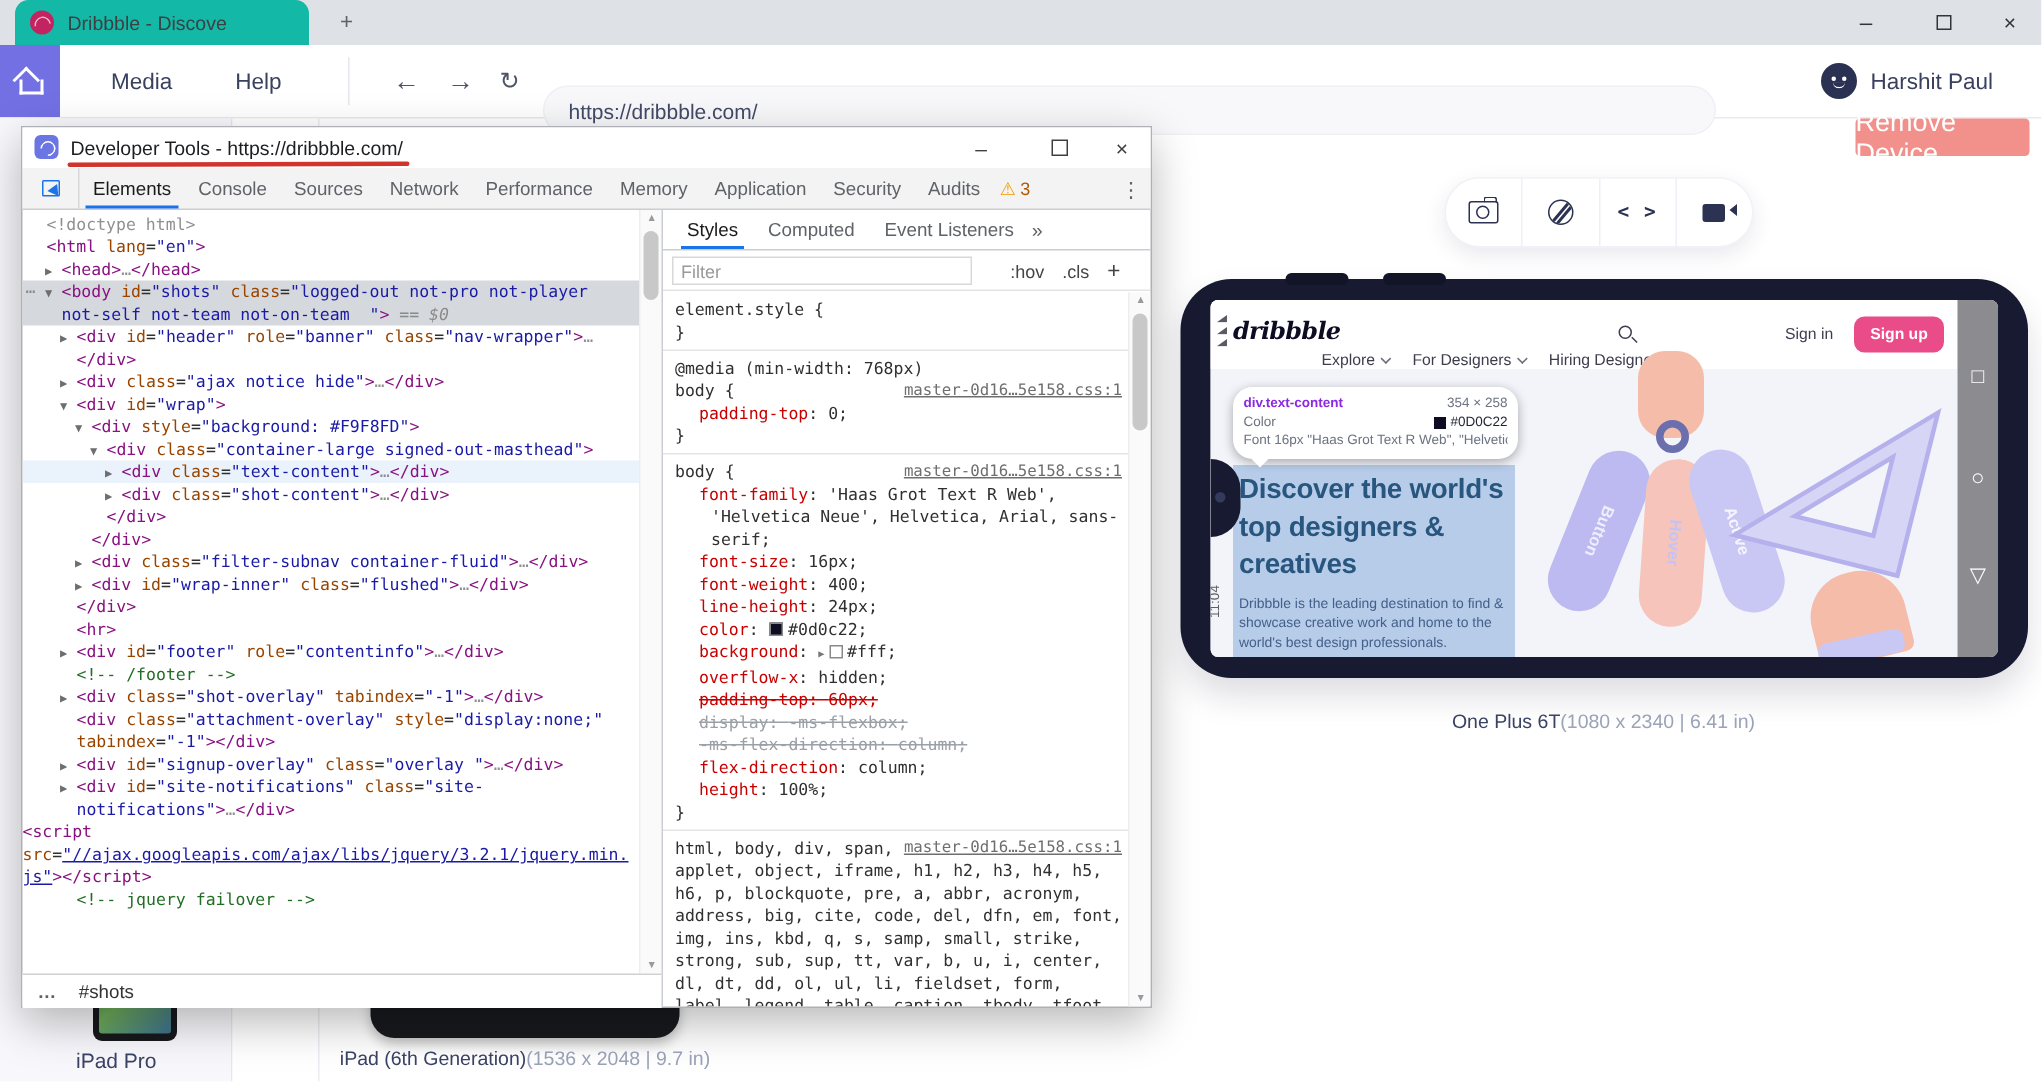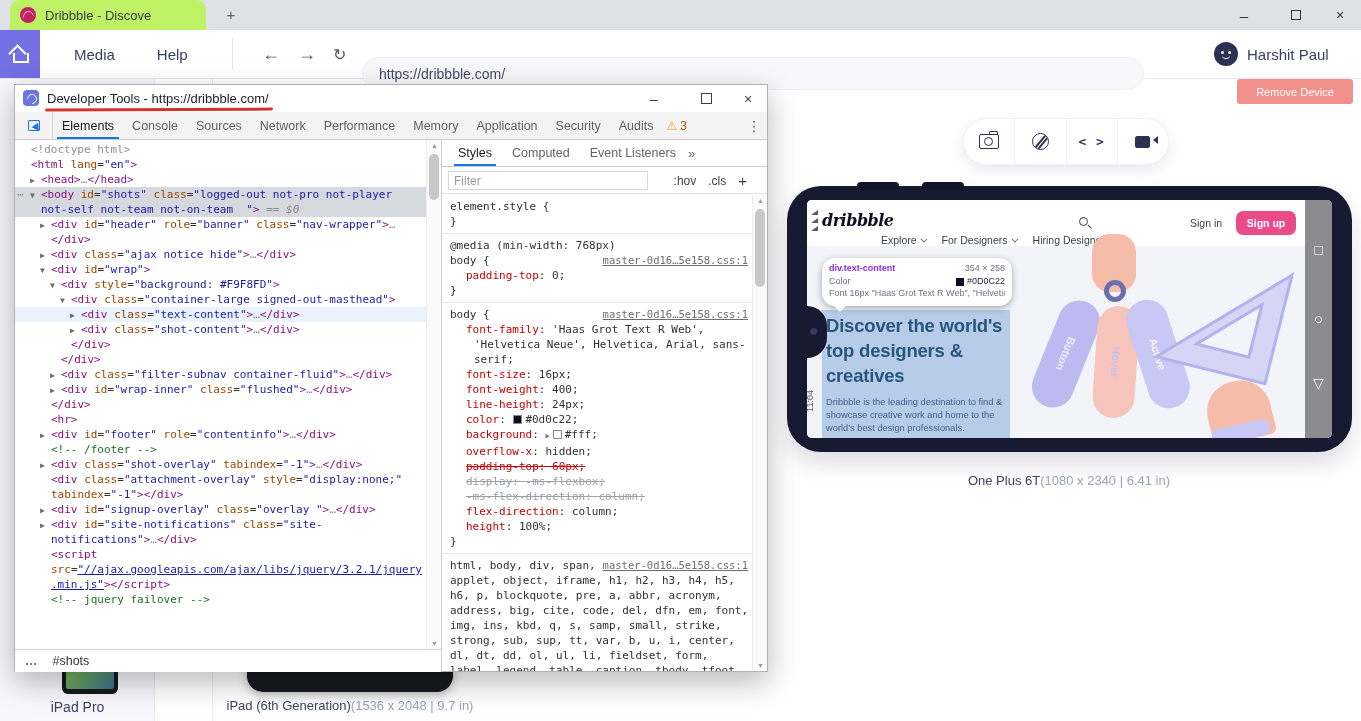--- a/index.html
+++ b/index.html
@@ -1,21 +1,21 @@
 <!DOCTYPE html>
 <html><head>
 <meta charset="utf-8">
 <style>
   * { box-sizing: border-box; margin:0; padding:0; }
   html,body { width:1361px; height:721px; overflow:hidden; }
   body { font-family:"Liberation Sans",sans-serif; background:#fff; position:relative; }
 
   
   .tabstrip { position:absolute; left:0; top:0; width:1361px; height:30px; background:#dee1e6; }
-  .tab { position:absolute; left:10px; top:0; width:196px; height:30px; background:#bef264; border-radius:9px 9px 0 0; display:flex; align-items:center; padding:0 10px; gap:9px; }
+  .tab { position:absolute; left:10px; top:0; width:196px; height:30px; background:#14b8a6; border-radius:9px 9px 0 0; display:flex; align-items:center; padding:0 10px; gap:9px; }
   .favicon { width:16px; height:16px; border-radius:50%; background:#c32361; position:relative; flex:0 0 16px; }
   .favicon::after{ content:""; position:absolute; left:3px; top:4px; width:9px; height:9px; border:1.5px solid #f7a4c4; border-radius:50%; border-color:#f0b6cc transparent transparent #f0b6cc; transform:rotate(35deg);}
   .tab-title { font-size:13px; color:#3c4043; white-space:nowrap; overflow:hidden; }
   .newtab { position:absolute; left:222px; top:6px; font-size:15px; color:#5f6368; width:18px; text-align:center; }
   .wc { position:absolute; top:0; height:30px; display:flex; align-items:center; justify-content:center; color:#30343b; }
   .wc-min { left:1231px; width:26px; font-size:15px; }
   .wc-max { left:1283px; width:26px; }
   .wc-max i { display:block; width:10px; height:10px; border:1.5px solid #30343b; }
   .wc-close { left:1327px; width:26px; font-size:14px; }
 
@@ -39,21 +39,21 @@
   
   .side-a { position:absolute; left:0; top:79px; width:155px; height:642px; background:#f8f8fc; border-right:1px solid #e7e7ee; }
   .side-b { position:absolute; left:155px; top:79px; width:58px; height:642px; background:#fff; border-right:1px solid #ececf2; }
   .ipadpro-thumb { position:absolute; left:62px; top:636px; width:56px; height:58px; background:#17181c; border-radius:6px; padding:5px 4px; }
   .ipadpro-thumb i { display:block; width:100%; height:100%; border-radius:2px; background:linear-gradient(140deg,#4d8a4d 0%,#6fae5a 45%,#3c6f8e 100%); }
   .ipadpro-label { position:absolute; left:0; top:699px; width:155px; text-align:center; font-size:14px; color:#3a4266; }
   .ipad6 { position:absolute; left:247px; top:648px; width:206px; height:44px; background:#18191e; border-radius:16px; box-shadow:0 4px 8px rgba(0,0,0,.25); }
   .ipad6-label { position:absolute; left:200px; top:698px; width:300px; text-align:center; font-size:13px; }
   .devname { color:#3a4266; } .devspecs { color:#9aa3b8; }
 
-  .remove-device { position:absolute; left:1237px; top:79px; width:116px; height:25px; background:#f2908b; border-radius:3px; color:#fff; font-size:11px; display:flex; align-items:center; justify-content:center; }
+  .remove-device { position:absolute; left:1237px; top:79px; width:116px; height:25px; background:#f2908b; border-radius:3px; color:#fff; font-size:18px; display:flex; align-items:center; justify-content:center; }
 
   
   .dev-toolbar { position:absolute; left:963px; top:118px; width:206px; height:47px; background:#fff; border:1px solid #f1f2f7; border-radius:26px; box-shadow:0 5px 14px rgba(40,40,90,.10); display:flex; }
   .dtb-cell { flex:1; display:flex; align-items:center; justify-content:center; border-right:1px solid #eef0f5; }
   .dtb-cell:last-child { border-right:none; }
   .ic-camera { width:20px; height:15px; border:1.6px solid #2b3252; border-radius:2px; position:relative; }
   .ic-camera::before{content:"";position:absolute;left:9px;top:-4px;width:7px;height:3px;border:1.6px solid #2b3252;border-bottom:none;border-radius:2px 2px 0 0;}
   .ic-camera::after{content:"";position:absolute;left:4px;top:2px;width:7px;height:7px;border:1.6px solid #2b3252;border-radius:50%;}
   .ic-rotate { width:17px; height:17px; border:1.6px solid #2b3252; border-radius:50%; position:relative; overflow:hidden;}
   .ic-rotate::before{content:"";position:absolute;left:6px;top:-3px;width:1.7px;height:22px;background:#2b3252;transform:rotate(40deg);}
@@ -382,21 +382,21 @@
       <div class="tl" style="padding-left: 46px;"><span class="ar" style="left: 35px;">▶</span><span class="tk-T">&lt;div </span><span class="tk-A">class</span><span class="tk-P">=</span><span class="tk-V">"filter-subnav container-fluid"</span><span class="tk-T">&gt;</span><span class="tk-G">…</span><span class="tk-T">&lt;/div&gt;</span></div>
       <div class="tl" style="padding-left: 46px;"><span class="ar" style="left: 35px;">▶</span><span class="tk-T">&lt;div </span><span class="tk-A">id</span><span class="tk-P">=</span><span class="tk-V">"wrap-inner"</span><span class="tk-P"> </span><span class="tk-A">class</span><span class="tk-P">=</span><span class="tk-V">"flushed"</span><span class="tk-T">&gt;</span><span class="tk-G">…</span><span class="tk-T">&lt;/div&gt;</span></div>
       <div class="tl" style="padding-left: 36px;"><span class="tk-T">&lt;/div&gt;</span></div>
       <div class="tl" style="padding-left: 36px;"><span class="tk-T">&lt;hr&gt;</span></div>
       <div class="tl" style="padding-left: 36px;"><span class="ar" style="left: 25px;">▶</span><span class="tk-T">&lt;div </span><span class="tk-A">id</span><span class="tk-P">=</span><span class="tk-V">"footer"</span><span class="tk-P"> </span><span class="tk-A">role</span><span class="tk-P">=</span><span class="tk-V">"contentinfo"</span><span class="tk-T">&gt;</span><span class="tk-G">…</span><span class="tk-T">&lt;/div&gt;</span></div>
       <div class="tl" style="padding-left: 36px;"><span class="tk-C">&lt;!-- /footer --&gt;</span></div>
       <div class="tl" style="padding-left: 36px;"><span class="ar" style="left: 25px;">▶</span><span class="tk-T">&lt;div </span><span class="tk-A">class</span><span class="tk-P">=</span><span class="tk-V">"shot-overlay"</span><span class="tk-P"> </span><span class="tk-A">tabindex</span><span class="tk-P">=</span><span class="tk-V">"-1"</span><span class="tk-T">&gt;</span><span class="tk-G">…</span><span class="tk-T">&lt;/div&gt;</span></div>
       <div class="tl" style="padding-left: 36px;"><span class="tk-T">&lt;div </span><span class="tk-A">class</span><span class="tk-P">=</span><span class="tk-V">"attachment-overlay"</span><span class="tk-P"> </span><span class="tk-A">style</span><span class="tk-P">=</span><span class="tk-V">"display:none;"</span><span class="tk-P"> </span><span class="tk-A">tabindex</span><span class="tk-P">=</span><span class="tk-V">"-1"</span><span class="tk-T">&gt;</span><span class="tk-T">&lt;/div&gt;</span></div>
       <div class="tl" style="padding-left: 36px;"><span class="ar" style="left: 25px;">▶</span><span class="tk-T">&lt;div </span><span class="tk-A">id</span><span class="tk-P">=</span><span class="tk-V">"signup-overlay"</span><span class="tk-P"> </span><span class="tk-A">class</span><span class="tk-P">=</span><span class="tk-V">"overlay "</span><span class="tk-T">&gt;</span><span class="tk-G">…</span><span class="tk-T">&lt;/div&gt;</span></div>
       <div class="tl" style="padding-left: 36px;"><span class="ar" style="left: 25px;">▶</span><span class="tk-T">&lt;div </span><span class="tk-A">id</span><span class="tk-P">=</span><span class="tk-V">"site-notifications"</span><span class="tk-P"> </span><span class="tk-A">class</span><span class="tk-P">=</span><span class="tk-V">"site-notifications"</span><span class="tk-T">&gt;</span><span class="tk-G">…</span><span class="tk-T">&lt;/div&gt;</span></div>
-      <div class="tl" style="padding-left: 36px;"><span class="tk-T">&lt;script </span><span class="tk-A">src</span><span class="tk-P">=</span><span class="tk-VL">"//ajax.googleapis.com/ajax/libs/jquery/3.2.1/jquery.min.js"</span><span class="tk-T">&gt;&lt;/script&gt;</span></div>
+      <div class="tl" style=""><span class="tk-T">&lt;script </span><span class="tk-A">src</span><span class="tk-P">=</span><span class="tk-VL">"//ajax.googleapis.com/ajax/libs/jquery/3.2.1/jquery.min.js"</span><span class="tk-T">&gt;&lt;/script&gt;</span></div>
       <div class="tl" style="padding-left: 36px;"><span class="tk-C">&lt;!-- jquery failover --&gt;</span></div>
     </div>
   <div class="el-scroll">
     <span class="sb-up">▲</span>
     <div class="thumb"></div>
     <span class="sb-dn">▼</span>
   </div>
   <div class="bc-bar">
     <span class="bcd">…</span>
     <span>#shots</span>

